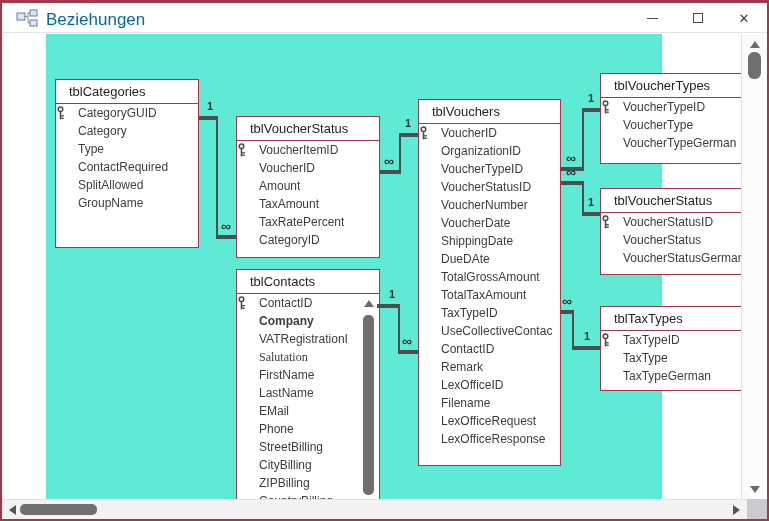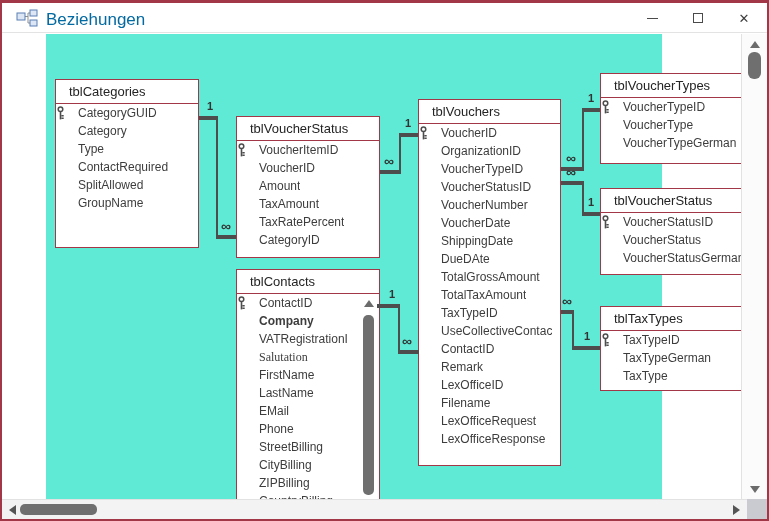--- a/index.html
+++ b/index.html
@@ -359,25 +359,25 @@
                   <circle cx="4.5" cy="3.2" r="2.3" fill="none" stroke="#4d4d4d" stroke-width="1.5"></circle>
                   <rect x="3.7" y="5.4" width="1.6" height="8" fill="#4d4d4d"></rect>
                   <rect x="5.3" y="9" width="2.4" height="1.5" fill="#4d4d4d"></rect>
                   <rect x="5.3" y="11.5" width="2.4" height="1.5" fill="#4d4d4d"></rect>
                 </svg>
               </div>
               <div class="flabel">TaxTypeID</div>
             </div>
             <div class="frow">
               <div class="kcol"></div>
+              <div class="flabel">TaxType</div>
+            </div>
+            <div class="frow">
+              <div class="kcol"></div>
               <div class="flabel">TaxTypeGerman</div>
-            </div>
-            <div class="frow">
-              <div class="kcol"></div>
-              <div class="flabel">TaxType</div>
             </div>
           </div>
         </div>
         <div class="rseg" style="left: 155px; top: 85px; width: 19px; height: 4px;"></div>
         <div class="rseg" style="left: 172px; top: 87px; width: 2px; height: 119px;"></div>
         <div class="rseg" style="left: 172px; top: 204px; width: 20px; height: 4px;"></div>
         <div class="rlabel" style="left: 158px; top: 68px;">1</div>
         <div class="rlabel inf" style="left: 174px; top: 188px;">∞</div>
         <div class="rseg" style="left: 336px; top: 139px; width: 21px; height: 4px;"></div>
         <div class="rseg" style="left: 355px; top: 102px; width: 2px; height: 41px;"></div>

